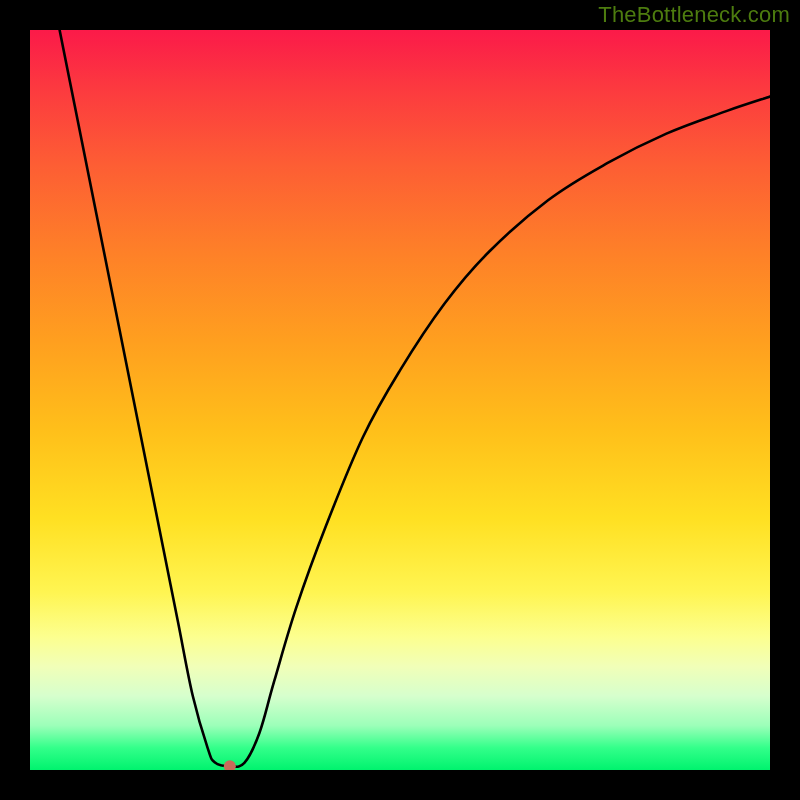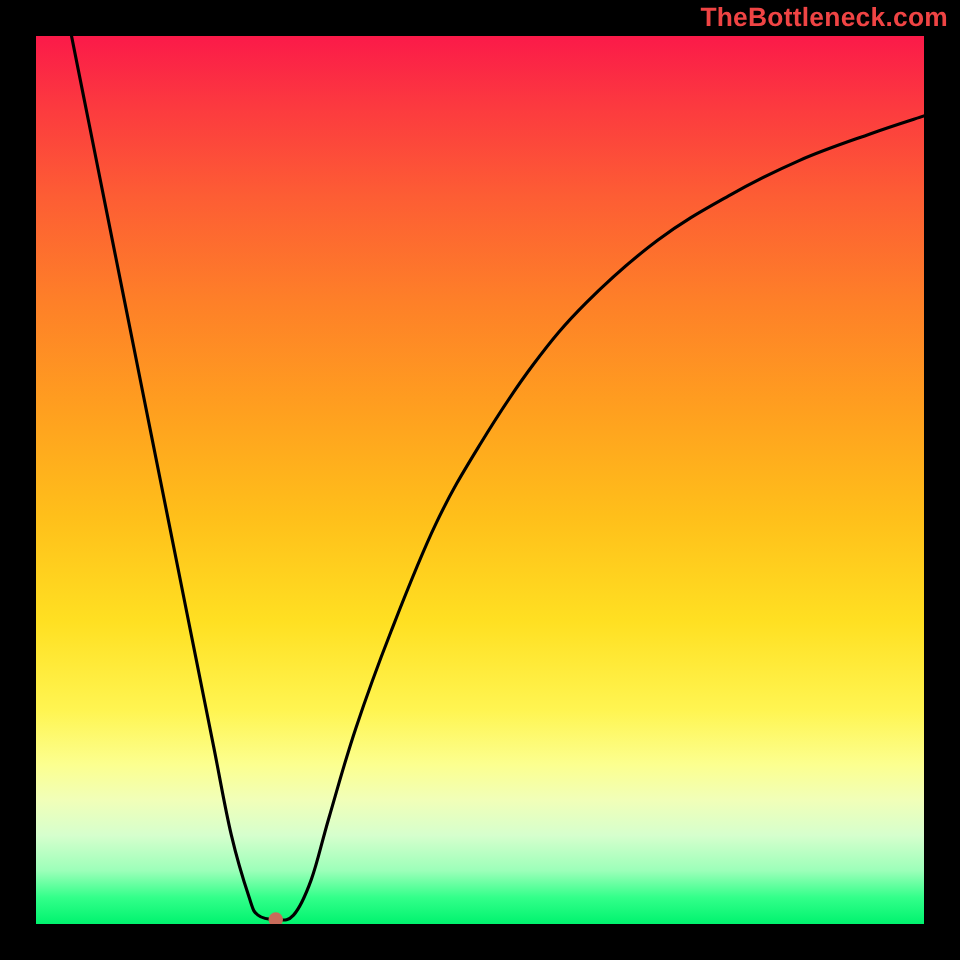--- a/index.html
+++ b/index.html
@@ -13,23 +13,23 @@
   .frame {
     position: relative;
     width: 800px;
     height: 800px;
     background: #000;
   }
   .watermark {
     position: absolute;
     top: 2px;
     right: 10px;
-    color: #ef4444;
+    color: #4d7c0f;
     font-size: 22px;
-    font-weight: 700;
+    font-weight: 400;
     letter-spacing: 0.2px;
     z-index: 5;
   }
   .plot-area {
     position: absolute;
     left: 30px;
     top: 30px;
     width: 740px;
     height: 740px;
     overflow: hidden;

